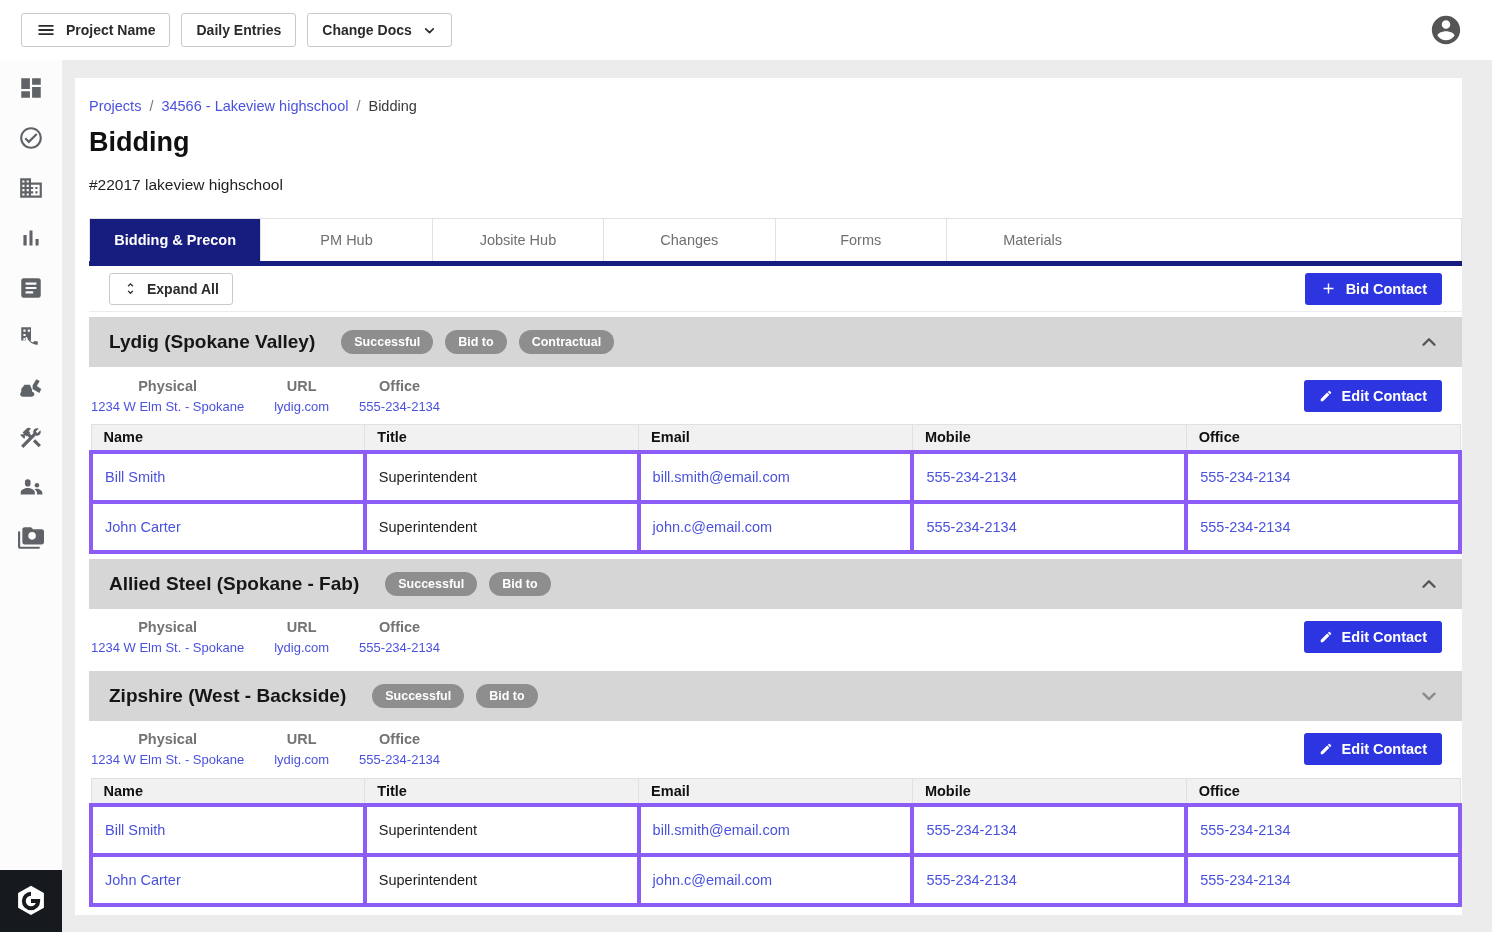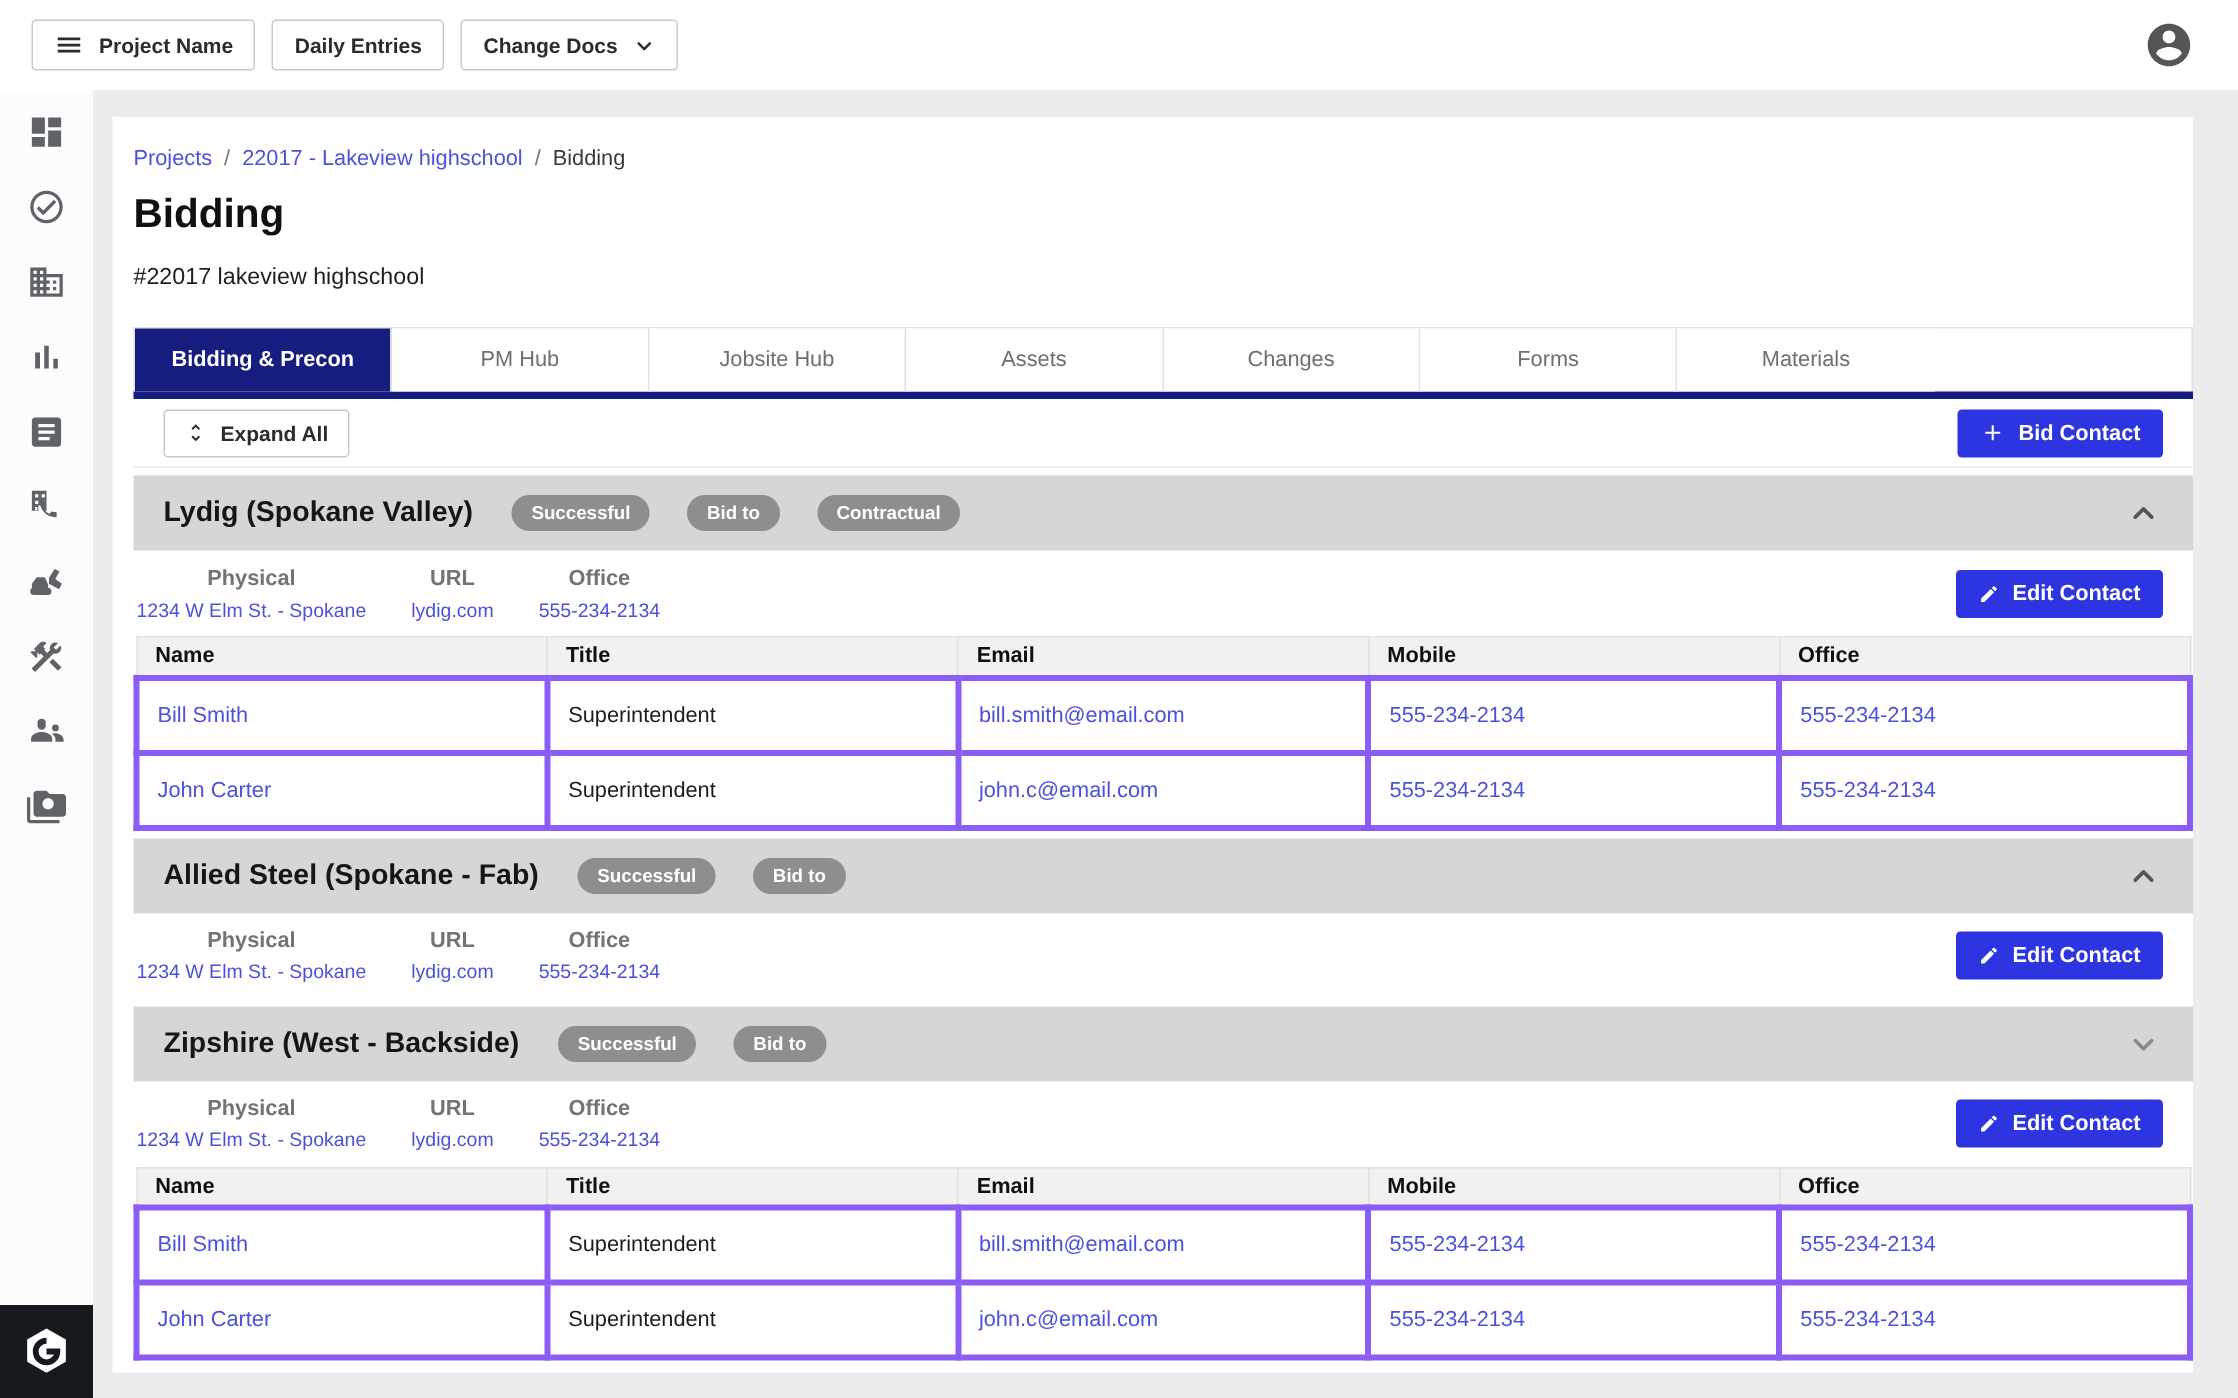--- a/index.html
+++ b/index.html
@@ -60,21 +60,21 @@
   .primary-btn{display:inline-flex;align-items:center;gap:9px;border:none;border-radius:3px;background:var(--blue);color:#fff;
     height:32px;padding:16px 15px;cursor:pointer;font-family:inherit;font-size:14.5px;font-weight:600;}
   .toolbar .primary-btn{margin-left:auto;margin-right:20px;}
   .i-plus{width:17px;height:17px;color:#fff;}
   .i-pencil{width:14px;height:14px;color:#fff;}
 
   
   .section{margin-top:5px;}
   .section-header{height:50px;background:var(--sectionBg);display:flex;align-items:center;padding:0 22px 0 20px;}
   .section-title{font-size:19px;font-weight:700;color:#161616;white-space:nowrap;}
-  .badges{display:flex;gap:25px;margin-left:26px;justify-content:space-between;}
+  .badges{display:flex;gap:12px;margin-left:26px;justify-content:space-between;}
   .badge{background:var(--badge);color:#fff;font-size:12.5px;font-weight:700;padding:5px 13px;border-radius:13px;white-space:nowrap;}
   .section-chevron{margin-left:auto;width:22px;height:22px;color:#555;cursor:pointer;}
   .section-chevron.down{color:#8a8a8a;}
 
   .contact-row{display:flex;align-items:center;min-height:57px;}
   .contact-field{text-align:center;margin:0 15px;}
   .contact-field:first-child{margin-left:2px;min-width:150px;}
   .cf-label{font-size:14.5px;font-weight:700;color:#737373;margin-bottom:5px;}
   .cf-value{font-size:13px;color:var(--link);cursor:pointer;white-space:nowrap;}
   .contact-row .primary-btn{margin-left:auto;margin-right:20px;}
@@ -187,33 +187,32 @@
         </span>
     </div>
   </nav>
 
   <main class="main">
     <div class="card">
 
       <nav class="breadcrumb" id="breadcrumb">
           <span class="crumb link">Projects</span>
           <span class="crumb-sep">/</span>
-          <span class="crumb link">22017 - Lakeview highschool</span>
+          <span class="crumb link">34566 - Lakeview highschool</span>
           <span class="crumb-sep">/</span>
           <span class="crumb">Bidding</span>
         </nav>
 
       <h1 class="page-title">Bidding</h1>
       <div class="page-subtitle">#22017 lakeview highschool</div>
 
       <div class="tabs" id="tabs">
           <div class="tab active">Bidding &amp; Precon</div>
           <div class="tab">PM Hub</div>
           <div class="tab">Jobsite Hub</div>
-          <div class="tab">Assets</div>
           <div class="tab">Changes</div>
           <div class="tab">Forms</div>
           <div class="tab">Materials</div>
         </div>
       <div class="tabs-underline"></div>
 
       <div class="toolbar">
         <button class="expand-btn">
           <span class="icon i-unfold">
               <svg viewBox="0 0 24 24" fill="currentColor">

